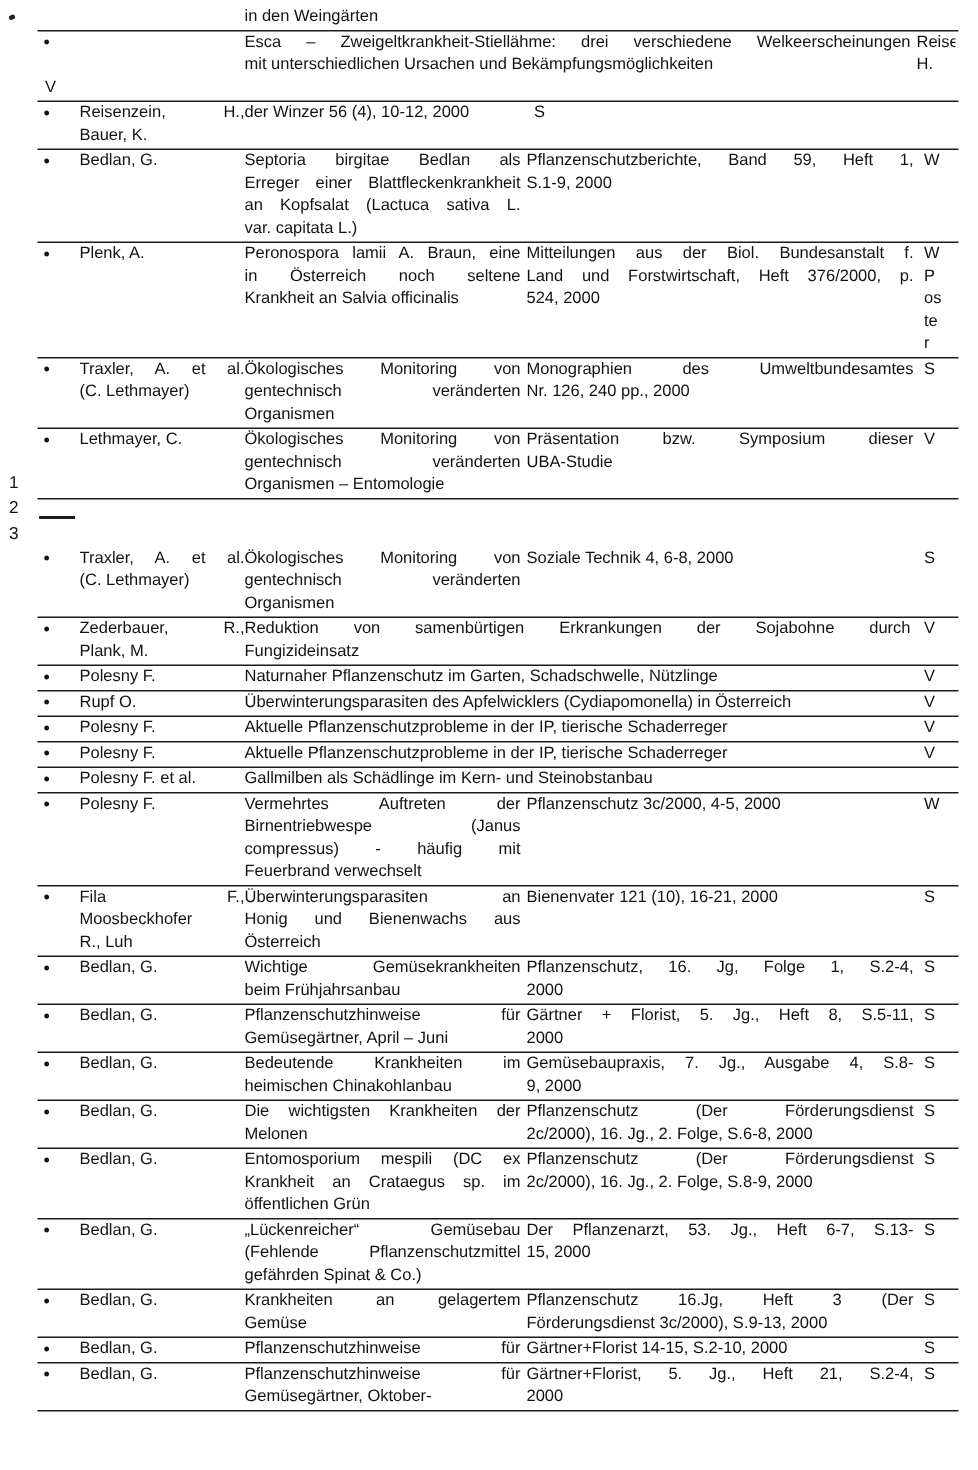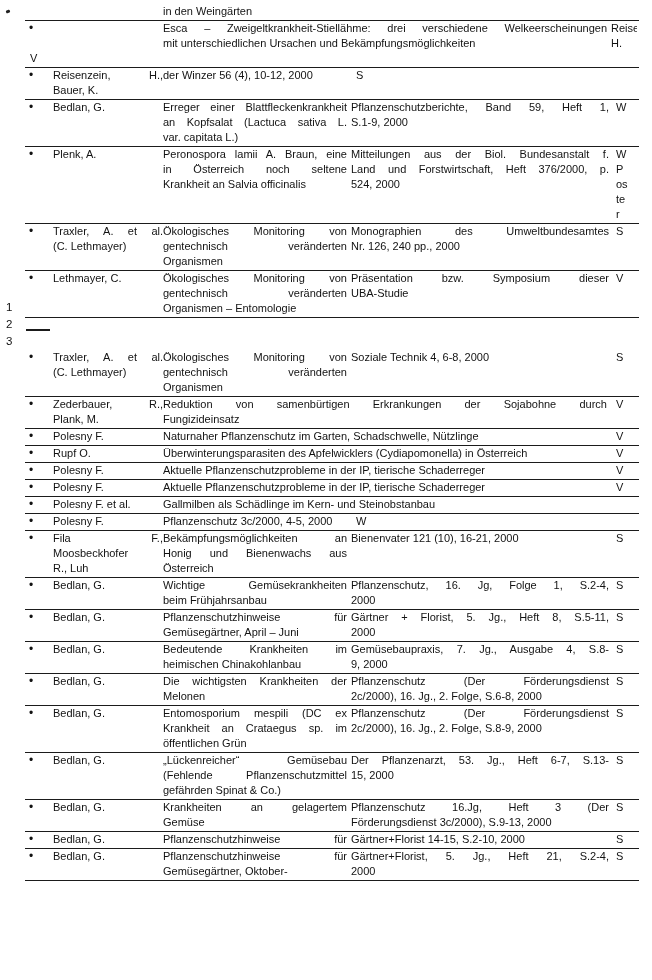--- a/index.html
+++ b/index.html
@@ -117,20 +117,21 @@
         <div class="cell type">
           <div class="line">S</div>
         </div>
       </div>
       <div class="row">
         <div class="cell bullet">•</div>
         <div class="cell author">
           <div class="line">Bedlan, G.</div>
         </div>
         <div class="cell title">
+          <div class="line j">Septoria birgitae Bedlan als</div>
           <div class="line j">Erreger einer Blattfleckenkrankheit</div>
           <div class="line j">an Kopfsalat (Lactuca sativa L.</div>
           <div class="line">var. capitata L.)</div>
         </div>
         <div class="cell source">
           <div class="line j">Pflanzenschutzberichte, Band 59, Heft 1,</div>
           <div class="line">S.1-9, 2000</div>
         </div>
         <div class="cell type">
           <div class="line">W</div>
@@ -292,36 +293,42 @@
         <div class="cell title span">
           <div class="line">Gallmilben als Schädlinge im Kern- und Steinobstanbau</div>
         </div>
         <div class="cell type"></div>
       </div>
       <div class="row">
         <div class="cell bullet">•</div>
         <div class="cell author">
           <div class="line">Polesny F.</div>
         </div>
+        <div class="cell title">
+          <div class="line j">Vermehrtes Auftreten der</div>
+          <div class="line j">Birnentriebwespe (Janus</div>
+          <div class="line j">compressus) - häufig mit</div>
+          <div class="line">Feuerbrand verwechselt</div>
+        </div>
         <div class="cell source">
           <div class="line">Pflanzenschutz 3c/2000, 4-5, 2000</div>
         </div>
         <div class="cell type">
           <div class="line">W</div>
         </div>
       </div>
       <div class="row">
         <div class="cell bullet">•</div>
         <div class="cell author">
           <div class="line j">Fila F.,</div>
           <div class="line j">Moosbeckhofer</div>
           <div class="line">R., Luh</div>
         </div>
         <div class="cell title">
-          <div class="line j">Bekämpfungsmöglichkeiten an</div>
+          <div class="line j">Überwinterungsparasiten an</div>
           <div class="line j">Honig und Bienenwachs aus</div>
           <div class="line">Österreich</div>
         </div>
         <div class="cell source">
           <div class="line">Bienenvater 121 (10), 16-21, 2000</div>
         </div>
         <div class="cell type">
           <div class="line">S</div>
         </div>
       </div>

